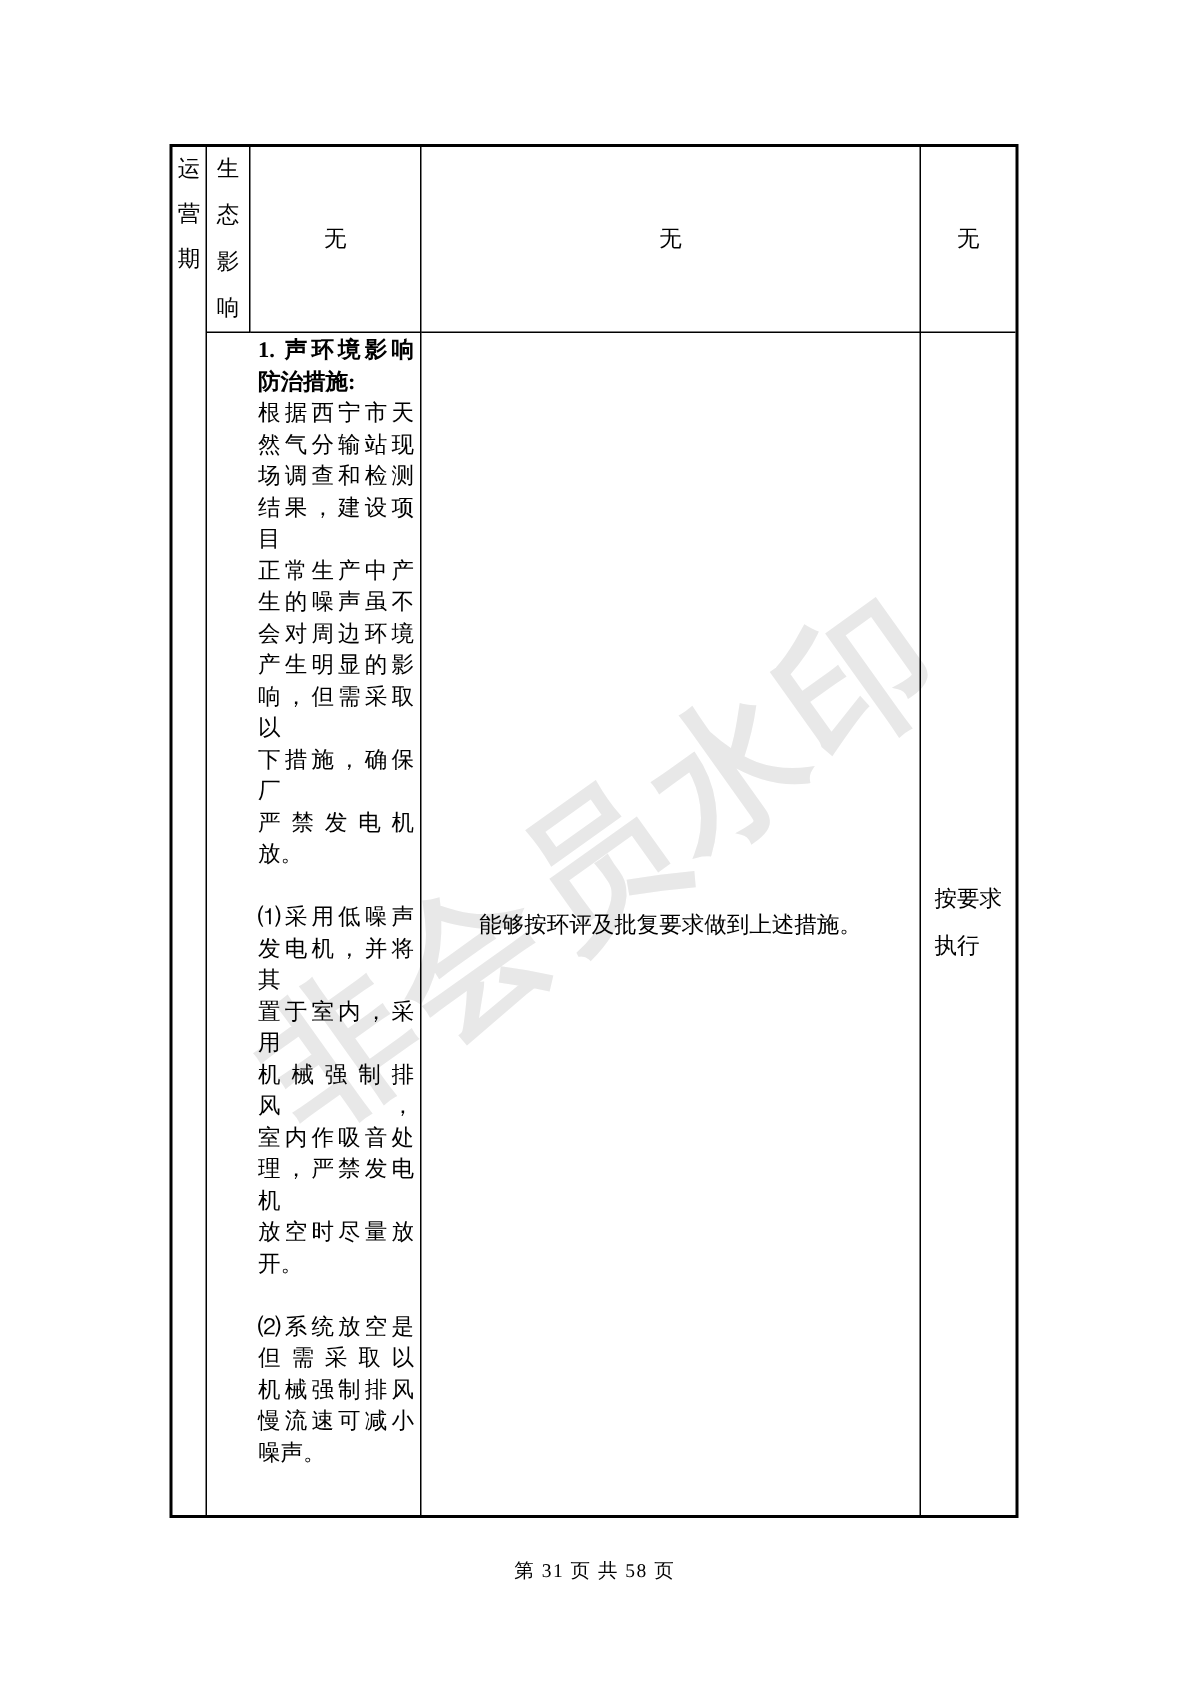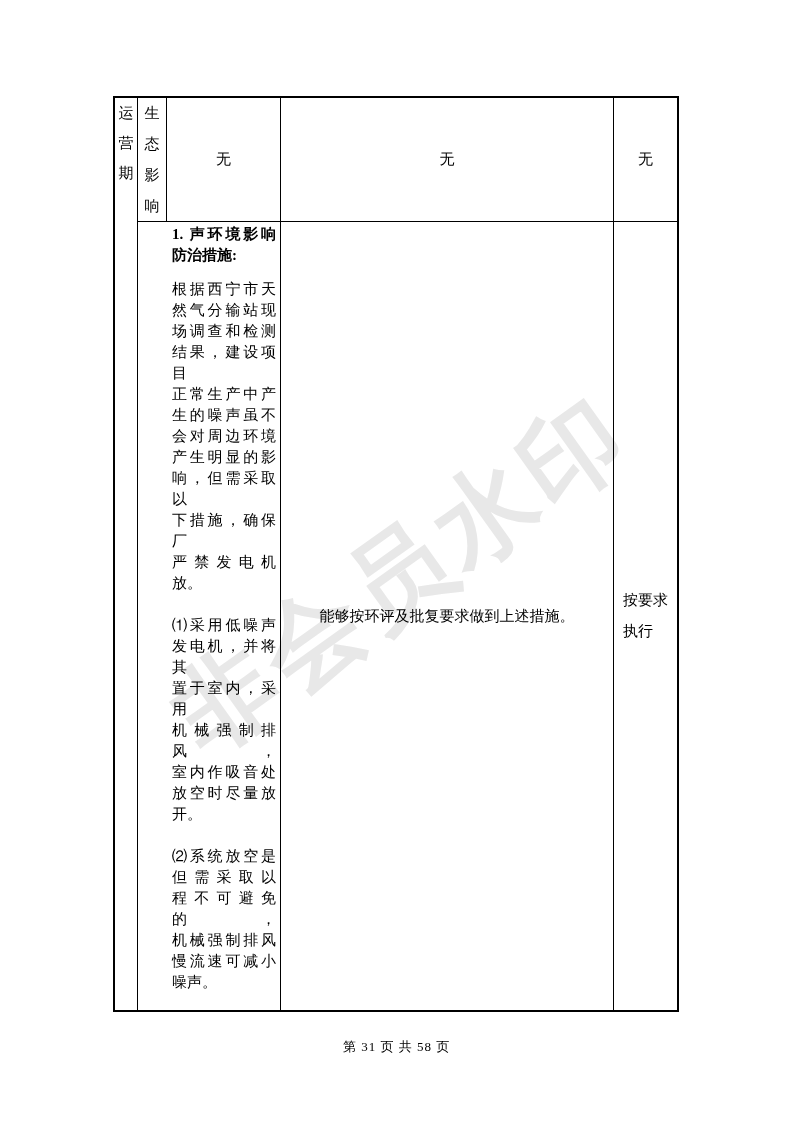--- a/index.html
+++ b/index.html
@@ -45,21 +45,21 @@
     width:16px; word-break:break-all; line-height:30px;
     text-align:center; font-size:15px;
   }
   .vtext.v1 { line-height:31px; }
 
   .c-measures {
     font-size:15px; line-height:21px;
     padding:2px 4px 0 5px;
     font-family:Liberation Serif, serif;
   }
-  .c-measures p { margin:13px 0 21px 0; }
+  .c-measures p { margin:0 0 21px 0; }
   .c-measures p.bold { font-weight:bold; margin:0; }
   .c-measures .line { display:block; }
   .c-measures .line.j { text-align:justify; text-align-last:justify; }
 
   .c-status2 {
     white-space:pre-line; line-height:31px; font-size:15px;
   }
 
   .footer {
     position:absolute; left:0; top:1038px; width:100%;
@@ -108,27 +108,27 @@
         <span class="line j">下措施，确保厂</span>
         <span class="line j">严禁发电机</span>
         <span class="line">放。</span>
       </p>
       <p>
         <span class="line j">⑴采用低噪声</span>
         <span class="line j">发电机，并将其</span>
         <span class="line j">置于室内，采用</span>
         <span class="line j">机械强制排风，</span>
         <span class="line j">室内作吸音处</span>
+        <span class="line j">理，严禁发电机</span>
         <span class="line j">放空时尽量放</span>
         <span class="line">开。</span>
       </p>
       <p>
         <span class="line j">⑵系统放空是</span>
         <span class="line j">但需采取以</span>
-        <span class="line j">程不可避免的，</span>
         <span class="line j">机械强制排风</span>
         <span class="line j">慢流速可减小</span>
         <span class="line">噪声。</span>
       </p>
     </div>
   <div class="cell c-center r2c4 br">
     <span>能够按环评及批复要求做到上述措施。</span>
   </div>
   <div class="cell c-center c-status2 r2c5">
     <span>按要求

